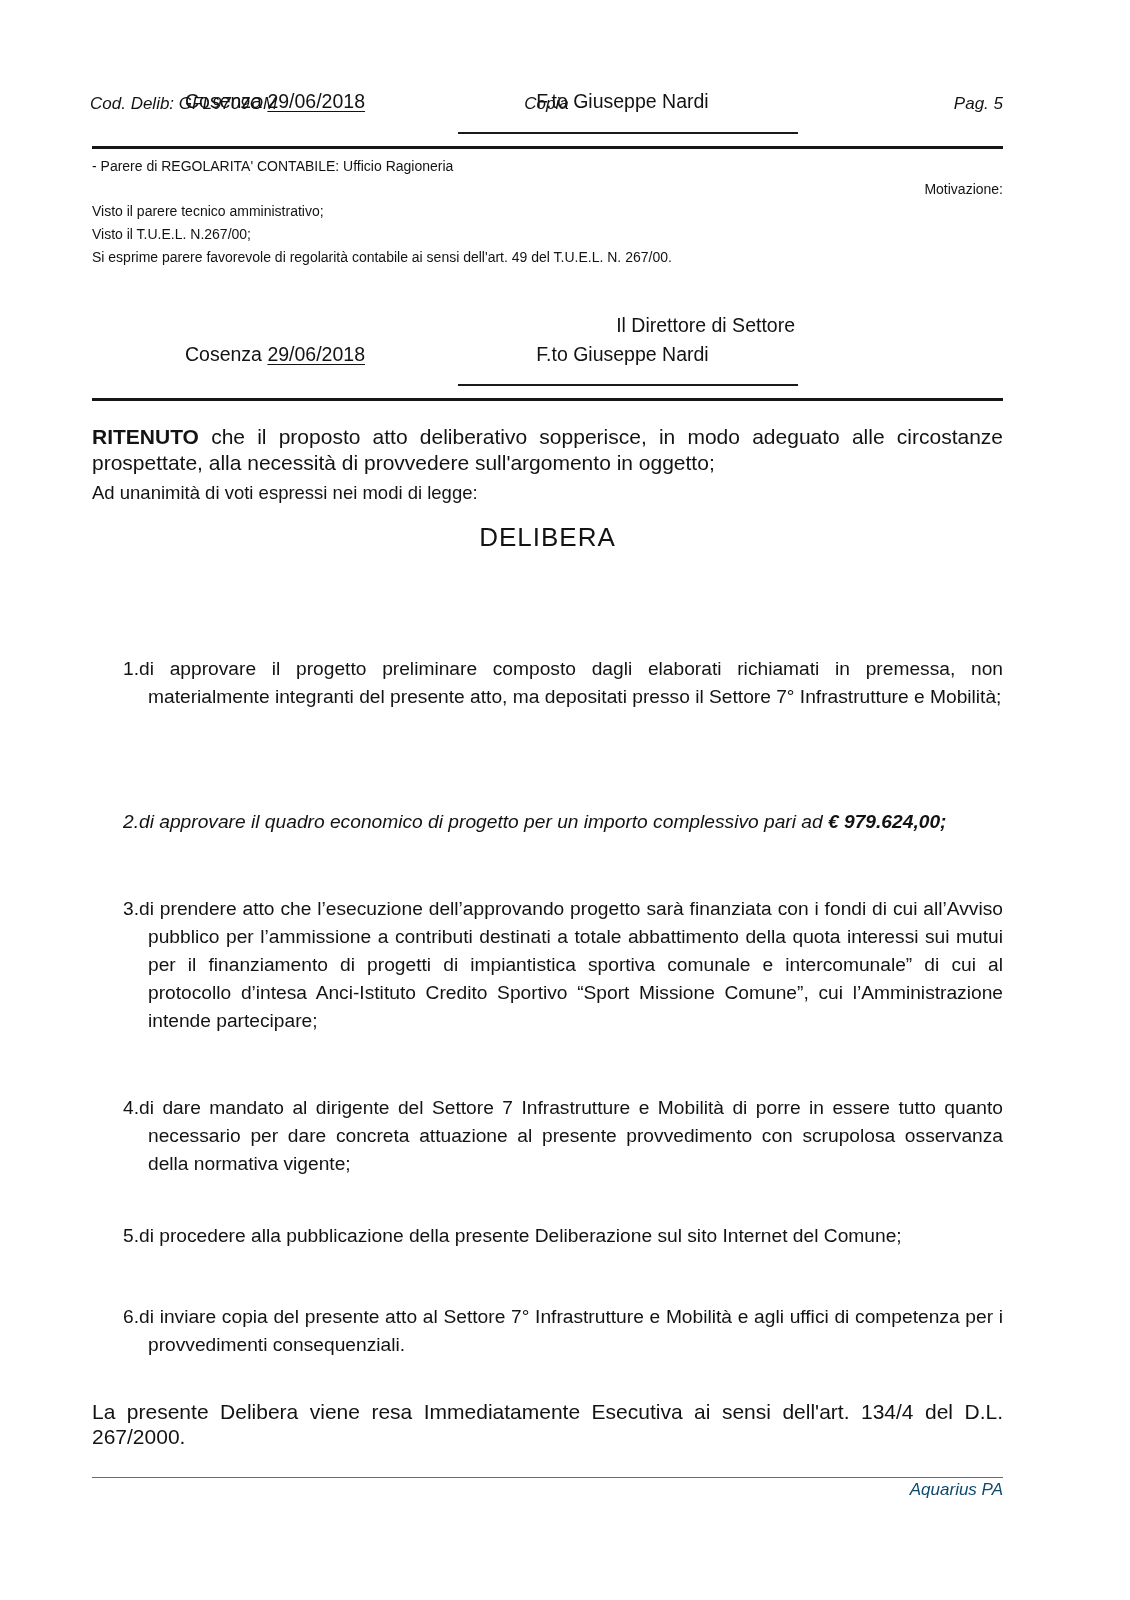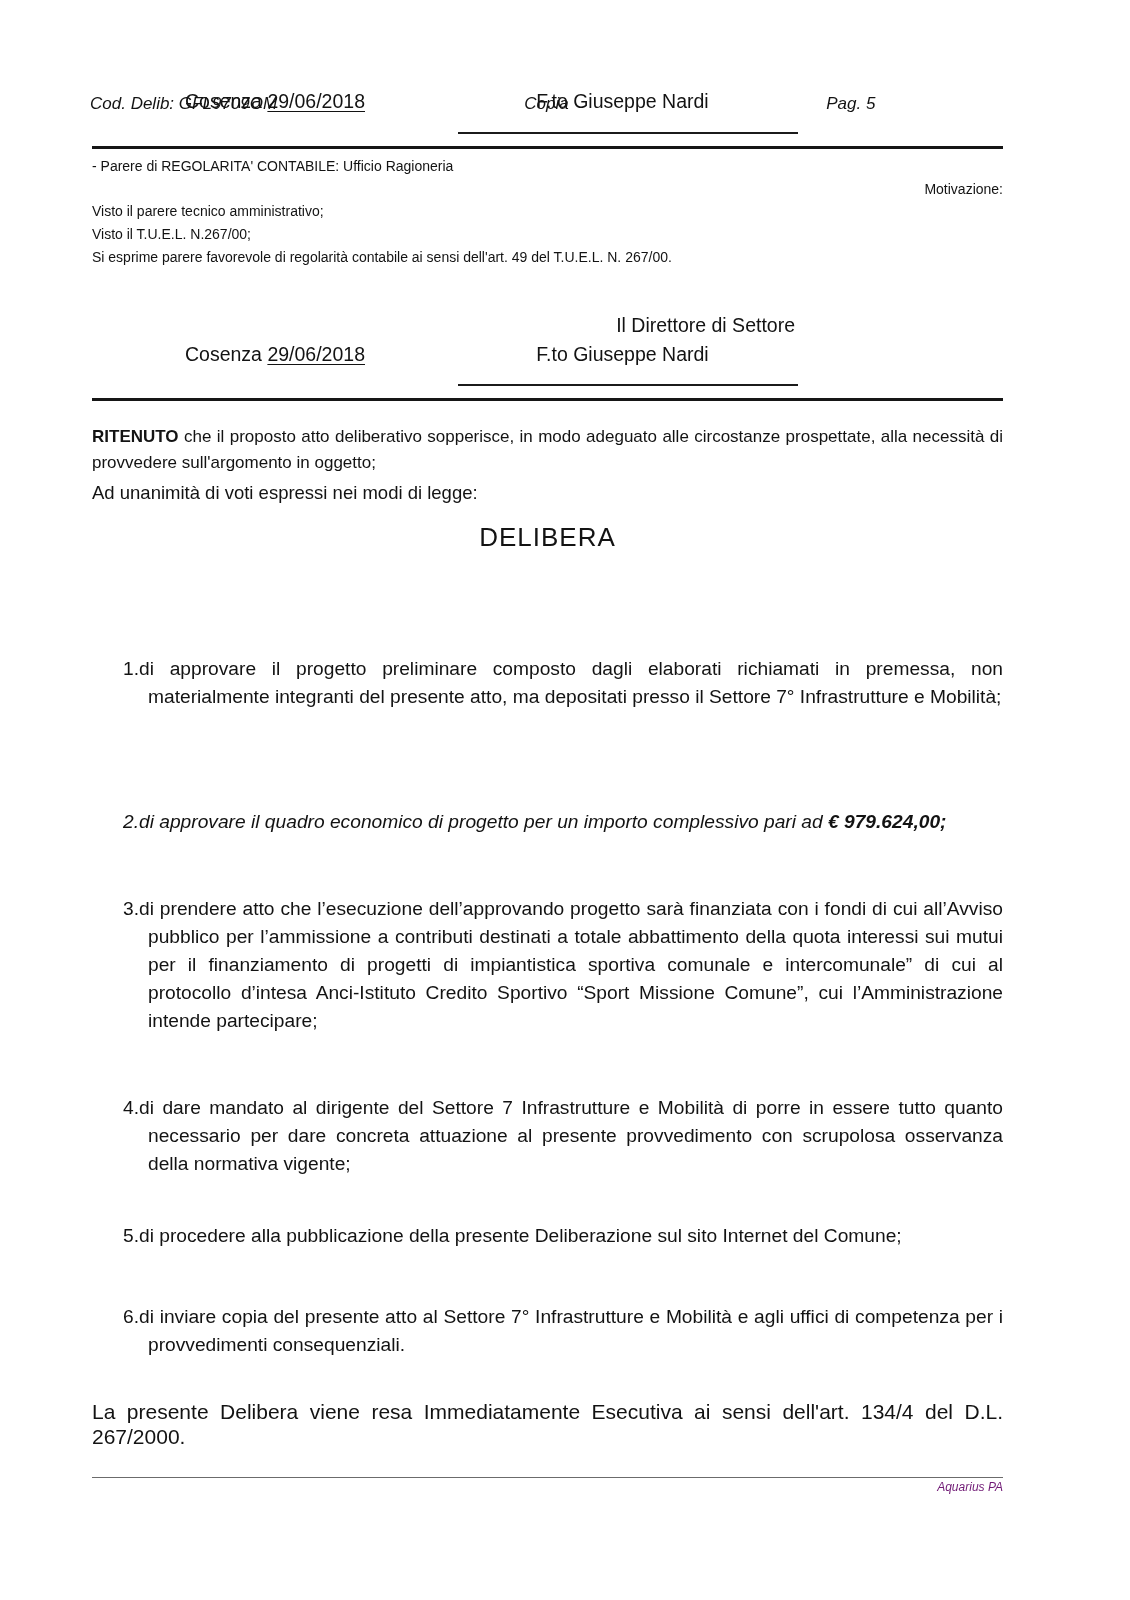--- a/index.html
+++ b/index.html
@@ -13,54 +13,54 @@
     overflow:hidden;
   }
   .abs{position:absolute;}
   
   .hdr{
     left:90px;top:64px;width:913px;
     display:grid;grid-template-columns:1fr 1fr 1fr;
     font-style:italic;font-size:17px;margin-top:30px;
   }
   .hdr .c{text-align:center;}
-  .hdr .r{text-align:center;}
+  .hdr .r{text-align:right;}
   
   .place-date{left:185px;top:90px;font-size:19.5px;}
   .place-date2{left:185px;top:343px;font-size:19.5px;}
   .u{text-decoration:underline;text-underline-offset:3px;}
   .sig-name1{left:450px;top:90px;width:345px;text-align:center;font-size:19.5px;}
   .sig-role{left:450px;top:314px;width:345px;text-align:right;font-size:19.5px;}
   .sig-name2{left:450px;top:343px;width:345px;text-align:center;font-size:19.5px;}
   .sig-line1{left:458px;top:132px;width:340px;border-top:2px solid #1b1b1b;height:0;}
   .sig-line2{left:458px;top:384px;width:340px;border-top:2px solid #1b1b1b;height:0;}
   .rule1{left:92px;top:146px;width:911px;height:3px;background:#161616;}
   .rule2{left:92px;top:398px;width:911px;height:3px;background:#161616;}
   
   .parere{left:92px;top:155px;width:911px;font-size:14px;line-height:22.7px;}
   .parere .ind{padding-left:10px;text-align:right;}
   
-  .ritenuto{left:92px;top:424px;width:911px;font-size:17px;line-height:25.5px;text-align:justify;}
+  .ritenuto{left:92px;top:424px;width:911px;font-size:21px;line-height:25.5px;text-align:justify;}
   .b{font-weight:bold;}
   .votes{left:92px;top:482px;width:911px;font-size:18.5px;}
   .delibera{left:92px;top:524px;width:911px;text-align:center;font-size:26px;line-height:26px;letter-spacing:1px;}
   
   .item{
     left:92px;width:911px;
     font-size:19.2px;line-height:28px;
     text-align:justify;
     padding-left:56px;text-indent:-25px;
     box-sizing:border-box;
   }
   .i1{top:655px;} .i2{top:808px;font-style:italic;} .i3{top:895px;}
   .i4{top:1094px;} .i5{top:1222px;} .i6{top:1303px;}
   
   .closing{left:92px;top:1400px;width:911px;font-size:21px;line-height:24.5px;text-align:justify;}
   .footer-rule{left:92px;top:1477px;width:911px;border-top:1.5px solid #6b6b6b;height:0;}
-  .aquarius{left:92px;top:1480px;width:911px;text-align:right;font-style:italic;font-size:12px;color:#701a75;}
+  .aquarius{left:92px;top:1480px;width:911px;text-align:right;font-style:italic;font-size:17px;color:#0c4a6e;}
 </style>
 </head>
 <body>
 
 <div class="page">
 
   <div class="abs hdr">
     <span>Cod. Delib: GFL9709OM</span>
     <span class="c">Copia</span>
     <span class="r">Pag. 5</span>

